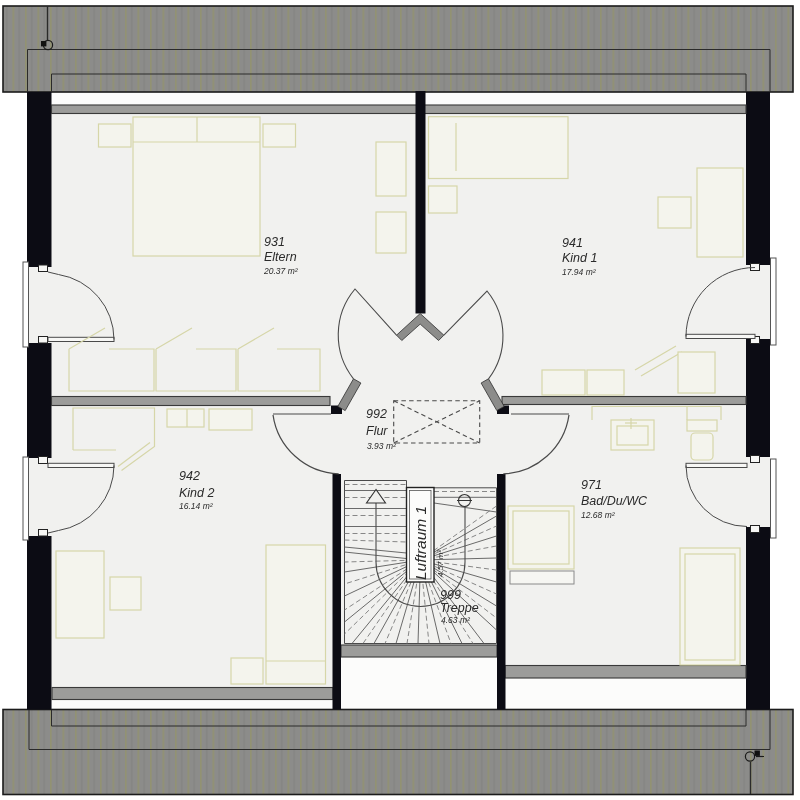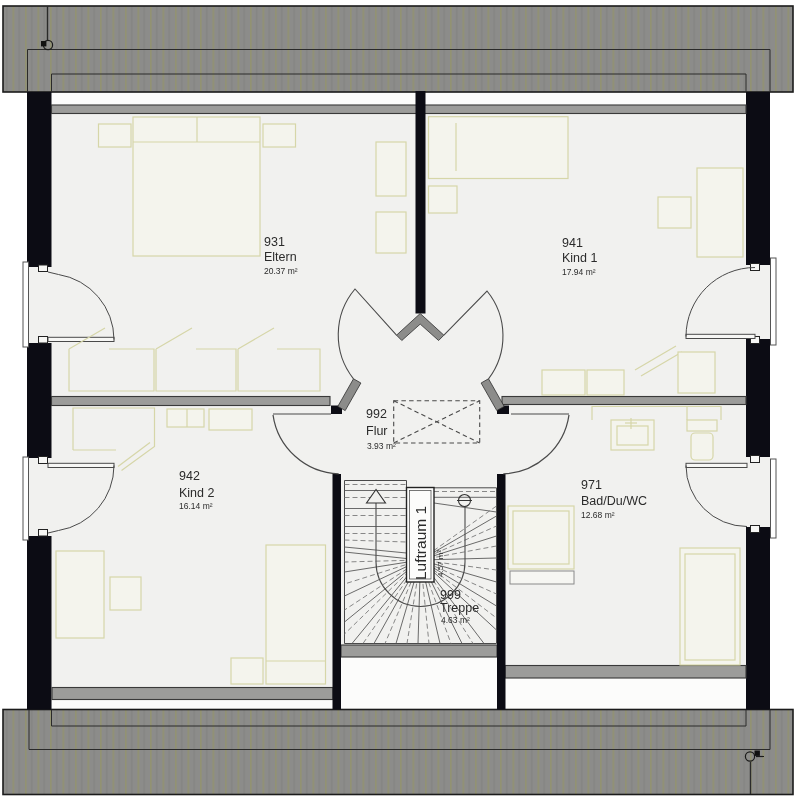--- a/index.html
+++ b/index.html
@@ -1,16 +1,16 @@
 <!DOCTYPE html>
 <html><head>
 <meta charset="utf-8">
 <style>
   html,body{margin:0;padding:0;background:#ffffff;}
-  .wrap{width:632px;height:800px;position:relative;font-family:"Liberation Sans", sans-serif;}
+  .wrap{width:632px;height:800px;position:relative;font-family:"Liberation Sans", sans-serif;font-style:italic;}
   svg{display:block;}
   text{font-family:"Liberation Sans", sans-serif;fill:#2b2b2b;}
   .lbl{font-size:12.5px;}
   .area{font-size:8.5px;}
 </style>
 </head>
 <body>
 <div class="wrap">
 <svg width="800" height="800" viewBox="0 0 800 800">
 <defs>

